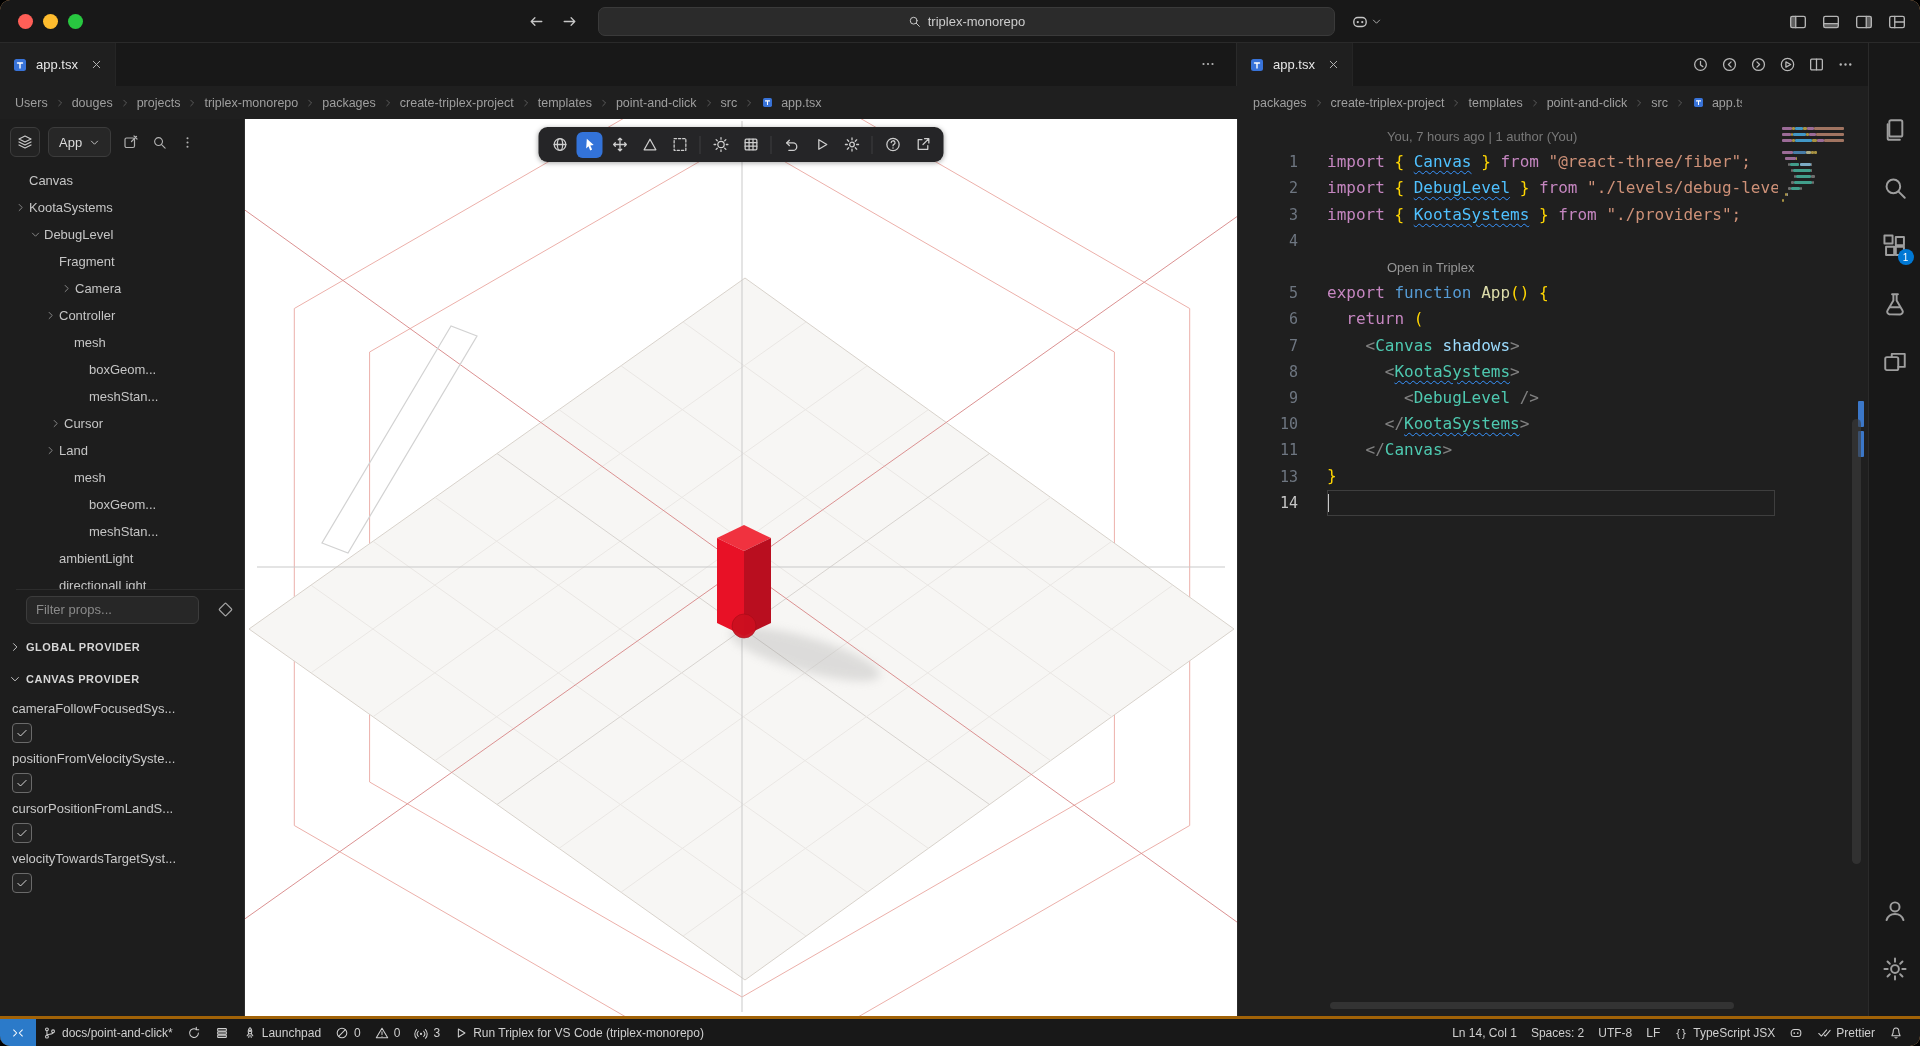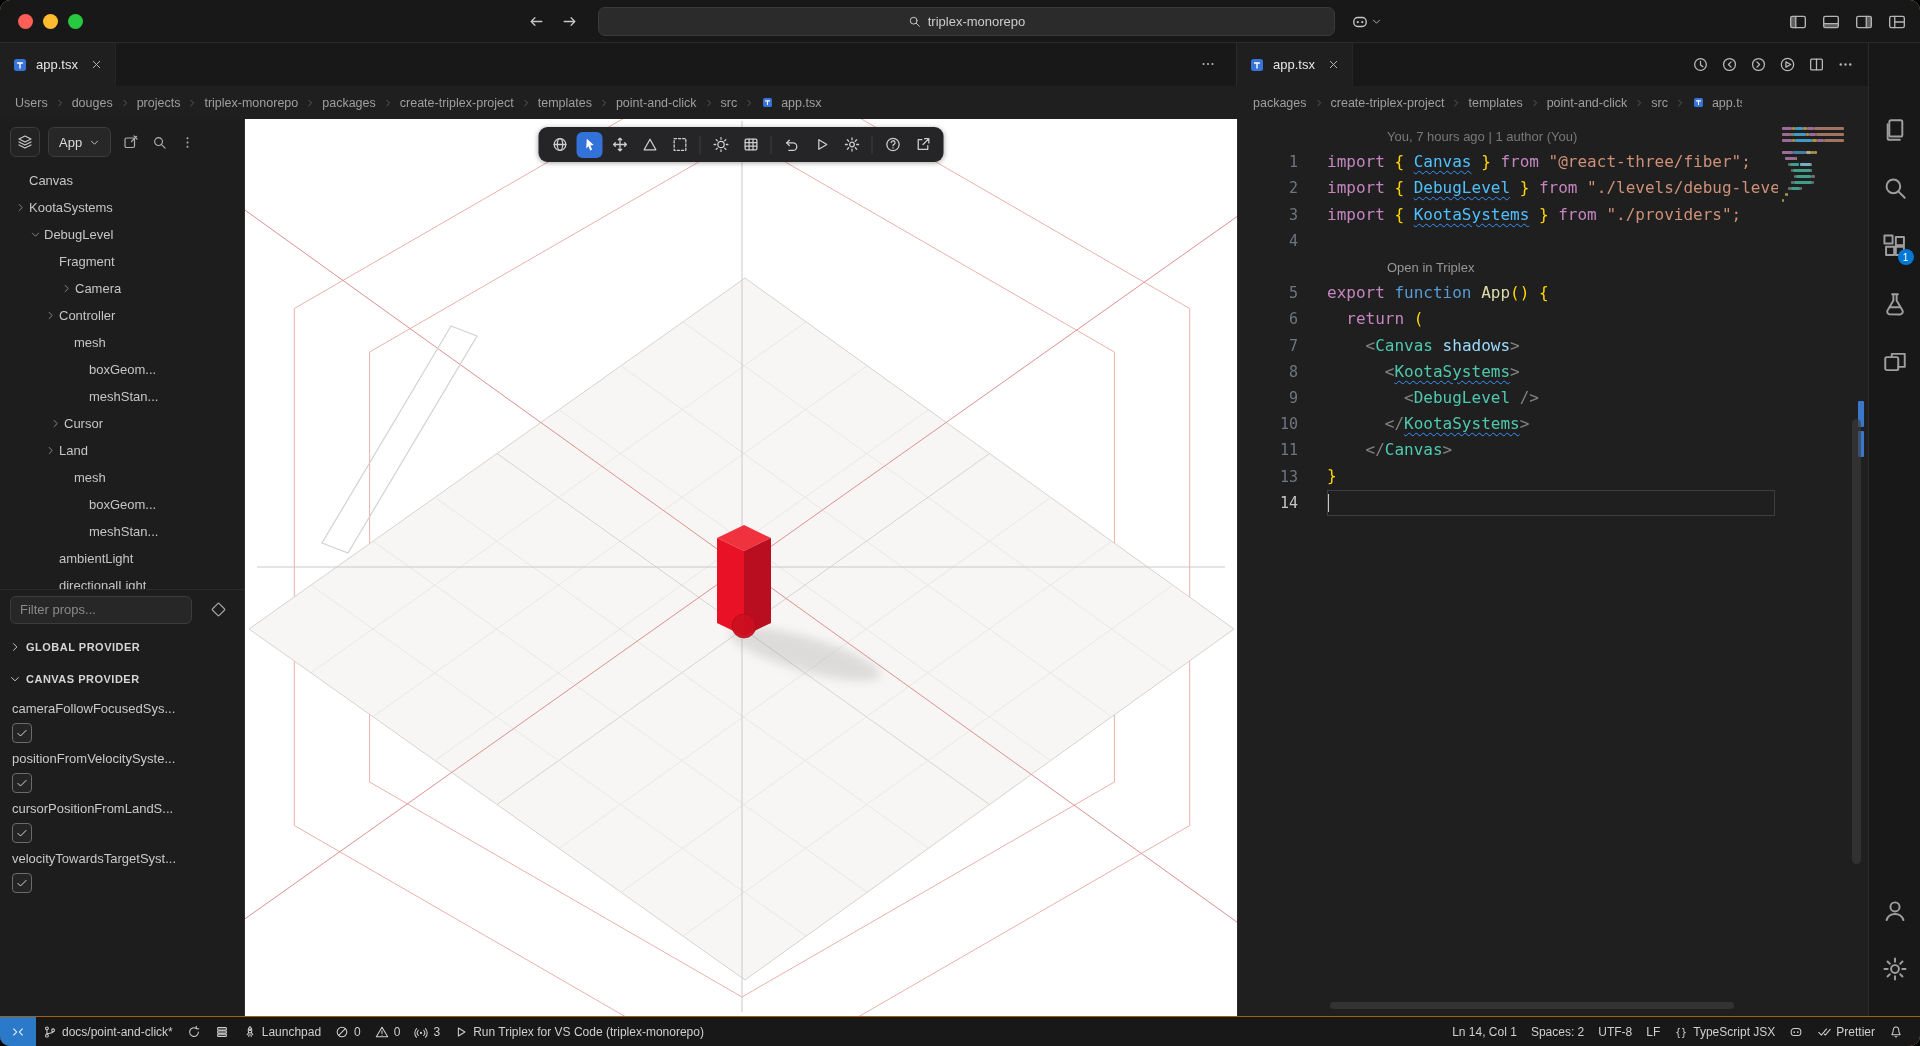--- a/index.html
+++ b/index.html
@@ -39,21 +39,21 @@
 
   
   .scene-sidebar{position:absolute;left:0;top:119px;width:245px;height:897px;background:#1d1d1d;border-right:1px solid #2e2e2e;overflow:hidden;}
   .sb-header{display:flex;align-items:center;gap:8px;padding:8px 10px;height:46px;}
   .icon-box{width:30px;height:30px;border:1px solid #3c3c3c;border-radius:6px;display:flex;align-items:center;justify-content:center;color:#c8c8c8;background:#232323;}
   .app-select{height:30px;display:flex;align-items:center;gap:7px;padding:0 10px;background:#272727;border:1px solid #3c3c3c;border-radius:6px;color:#dcdcdc;font-size:13px;}
   .sb-acts{display:flex;align-items:center;gap:13px;color:#b0b0b0;margin-left:4px;}
   .tree{height:424px;overflow:hidden;padding-top:2px;}
   .tree-row{height:27px;display:flex;align-items:center;color:#c5c5c5;font-size:13px;white-space:nowrap;}
   .tree-row .chev{width:17px;display:inline-flex;justify-content:center;color:#9a9a9a;}
-  .filter-row{display:flex;align-items:center;gap:18px;padding:6px 10px;border-top:1px solid #2c2c2c;height:40px;}
+  .filter-row{display:flex;align-items:center;gap:18px;padding:6px 10px;border-top:1px solid #2c2c2c;height:40px;margin-left:16px;}
   .filter-input{width:182px;height:28px;background:#272727;border:1px solid #3c3c3c;border-radius:6px;color:#8a8a8a;
                 font-size:13px;display:flex;align-items:center;padding:0 9px;}
   .section-row{height:28px;display:flex;align-items:center;gap:5px;padding:0 9px;color:#d6d6d6;font-size:11px;
                font-weight:bold;letter-spacing:.5px;margin-top:4px;}
   .provider{padding:8px 12px 0;}
   .provider-label{font-size:13px;color:#c9c9c9;margin-bottom:7px;white-space:nowrap;overflow:hidden;}
   .checkbox{width:20px;height:20px;border:1px solid #6a6a6a;border-radius:4px;background:#242424;display:flex;
             align-items:center;justify-content:center;color:#eaeaea;}
 
   
@@ -88,21 +88,21 @@
 
   
   .activitybar{position:absolute;left:1868px;top:43px;width:52px;height:973px;background:#181818;border-left:1px solid #2a2a2a;
                display:flex;flex-direction:column;align-items:center;padding:64px 0 12px;}
   .ab-item{width:48px;height:46px;margin-bottom:12px;display:flex;align-items:center;justify-content:center;color:#9e9e9e;position:relative;}
   .ab-badge{position:absolute;bottom:4px;right:5px;width:16px;height:16px;border-radius:50%;background:#0078d4;color:#fff;
             font-size:10px;display:flex;align-items:center;justify-content:center;}
   .ab-bottom{margin-top:auto;}
 
   
-  .statusbar{position:absolute;left:0;top:1016px;width:1920px;height:30px;background:#181818;border-top:1px solid #a16207;
+  .statusbar{position:absolute;left:0;top:1016px;width:1920px;height:30px;background:#181818;border-top:3px solid #a16207;
              display:flex;align-items:center;font-size:12px;color:#cfcfcf;}
   .sb-item{display:flex;align-items:center;gap:5px;padding:0 7px;height:100%;white-space:nowrap;}
   .sb-remote{background:#2b7ac9;color:#fff;width:36px;justify-content:center;padding:0;}
   .sb-right{margin-left:auto;display:flex;align-items:center;height:100%;padding-right:10px;}
 </style>
 </head>
 <body>
 
 <div class="window">
 

